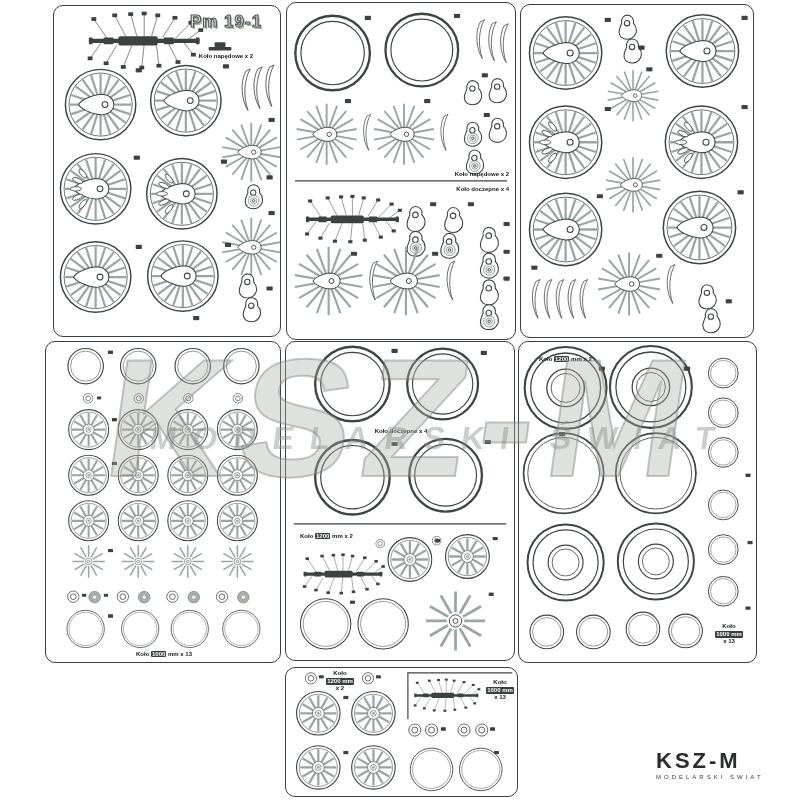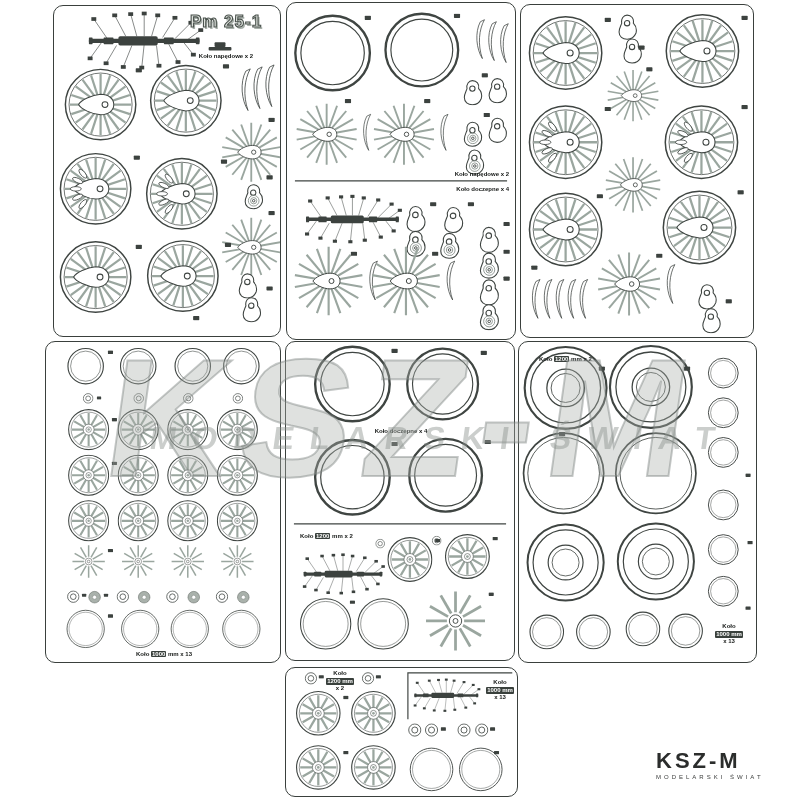--- a/index.html
+++ b/index.html
@@ -250,21 +250,21 @@
     <use href="#chip" x="216" y="112" width="7" height="5"></use>
       <use href="#chip" x="214" y="170" width="7" height="5"></use>
     <use href="#chip" x="216" y="206" width="7" height="5"></use>
       <use href="#chip" x="80" y="150" width="7" height="5"></use>
     <use href="#chip" x="168" y="154" width="7" height="5"></use>
       <use href="#chip" x="82" y="240" width="7" height="5"></use>
     <use href="#chip" x="172" y="238" width="7" height="5"></use>
       <use href="#chip" x="214" y="282" width="7" height="5"></use>
     <use href="#chip" x="140" y="312" width="7" height="5"></use>
   </svg>
-  <div class="title" style="left:122px;top:6px;width:100px;text-align:center">Pm 25-1</div>
+  <div class="title" style="left:122px;top:6px;width:100px;text-align:center">Pm 19-1</div>
   <div class="cap" style="left:122px;top:47px;width:100px;text-align:center">Koło napędowe x 2</div>
 </div>
 
 <div class="panel" style="left:286px;top:2px;width:230px;height:338px">
   <svg class="art" viewBox="0 0 230 338">
     <use href="#ring" x="6" y="10" width="80" height="80"></use>
     <use href="#ring" x="97" y="8" width="78" height="78"></use>
     <use href="#crescent" x="188" y="8" width="14" height="56"></use>
     <use href="#crescent" x="200" y="10" width="14" height="56"></use>
     <use href="#crescent" x="212" y="12" width="14" height="56"></use>

